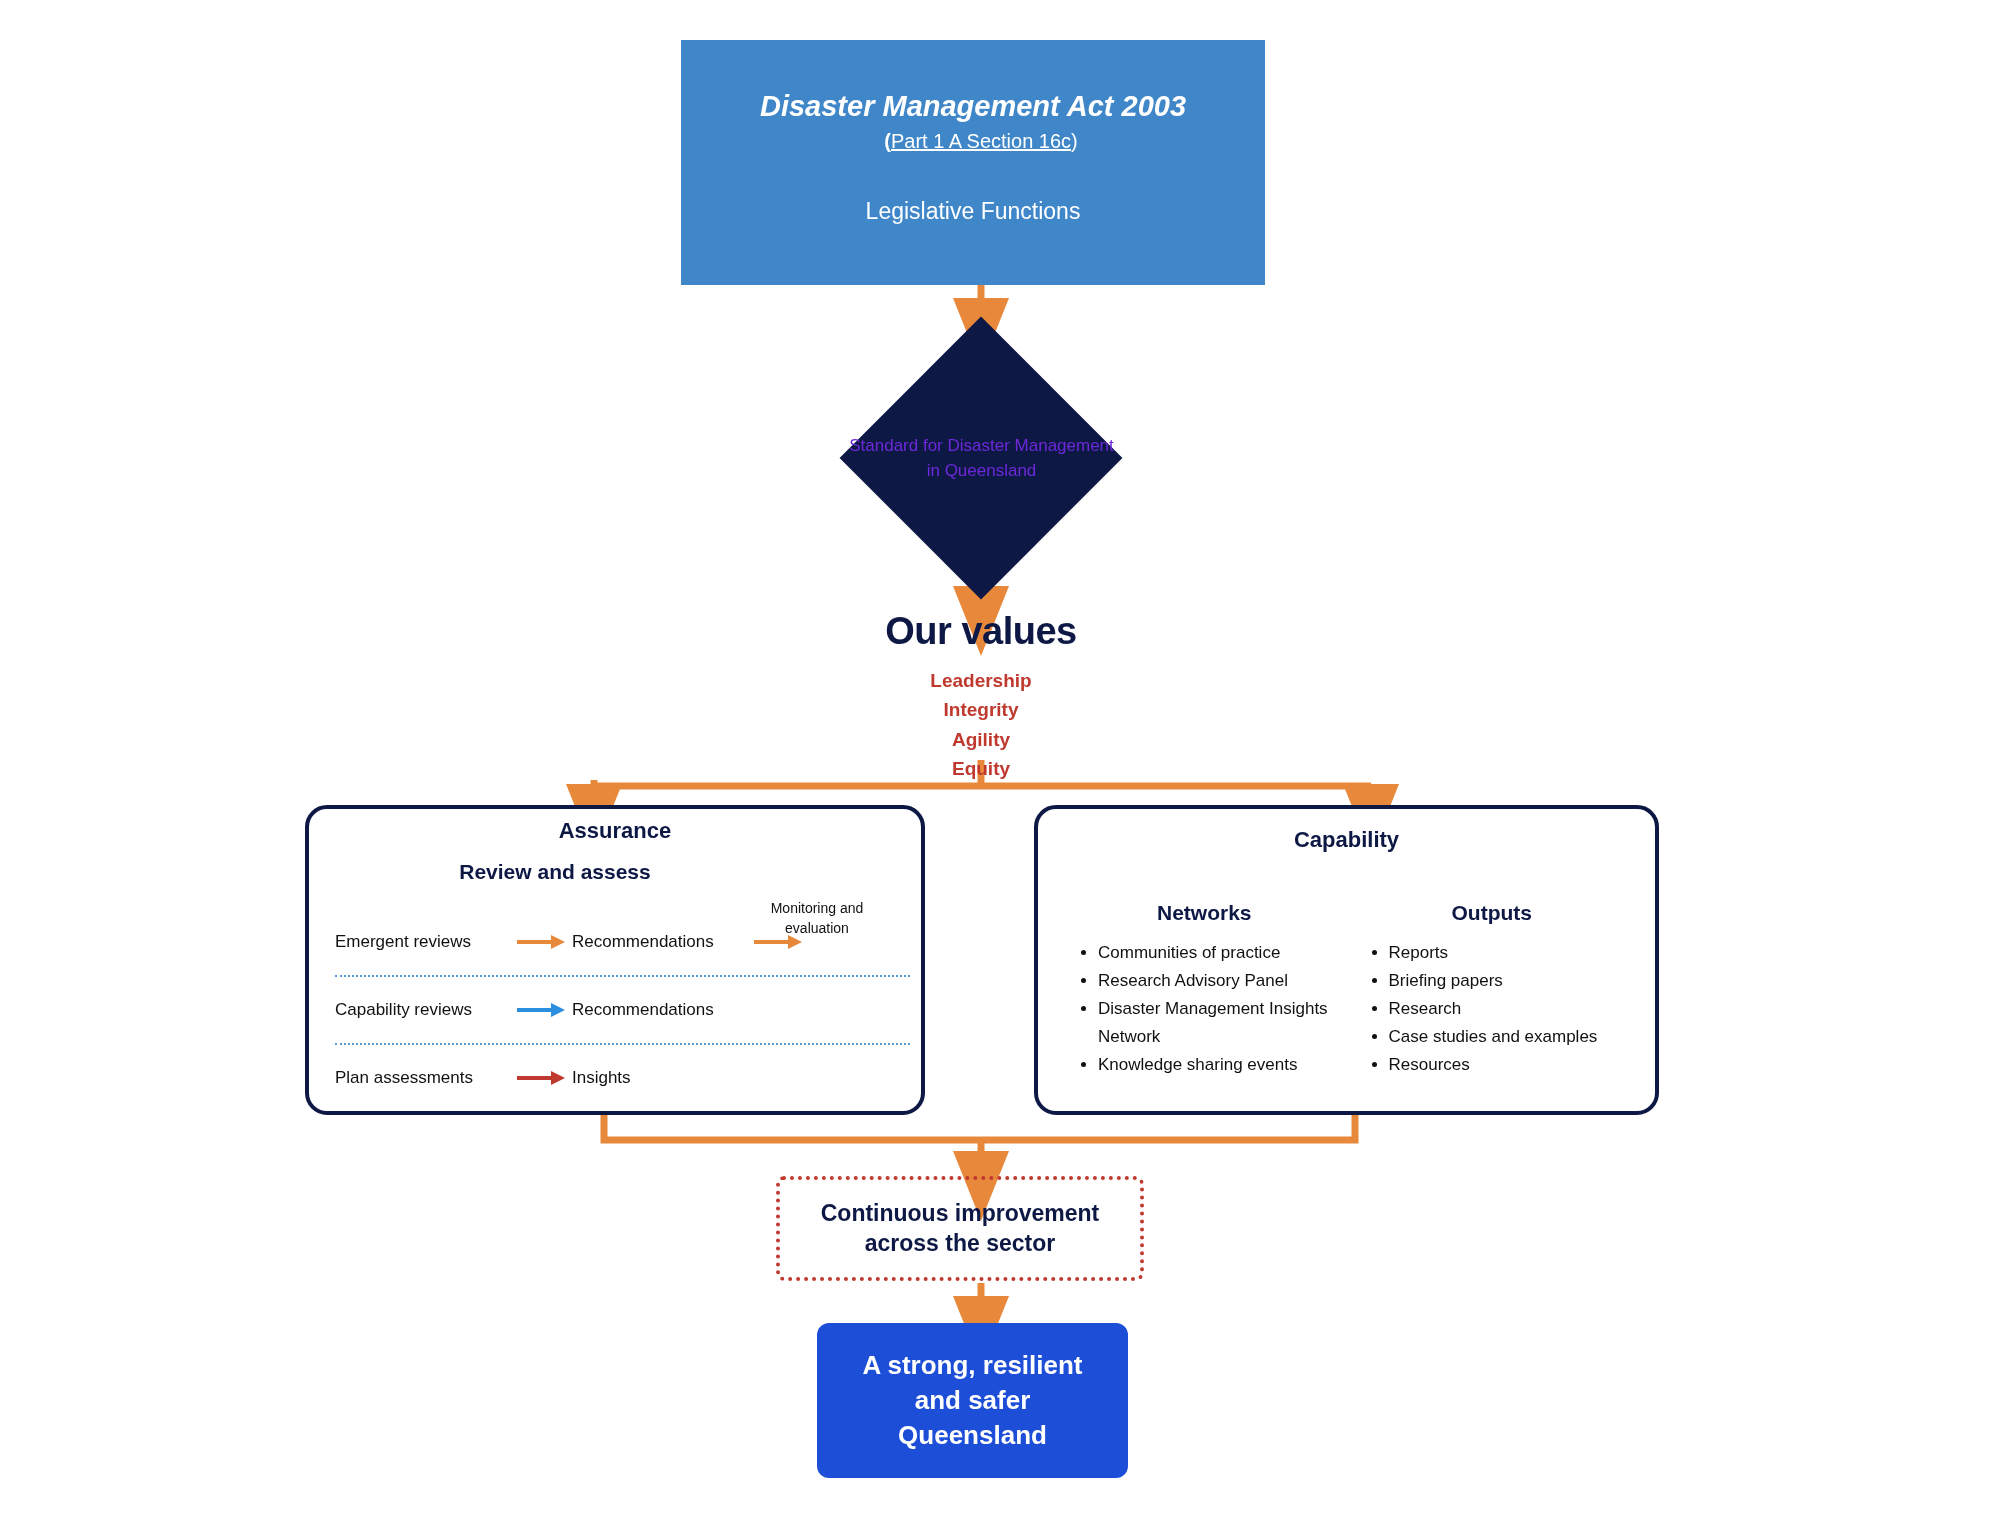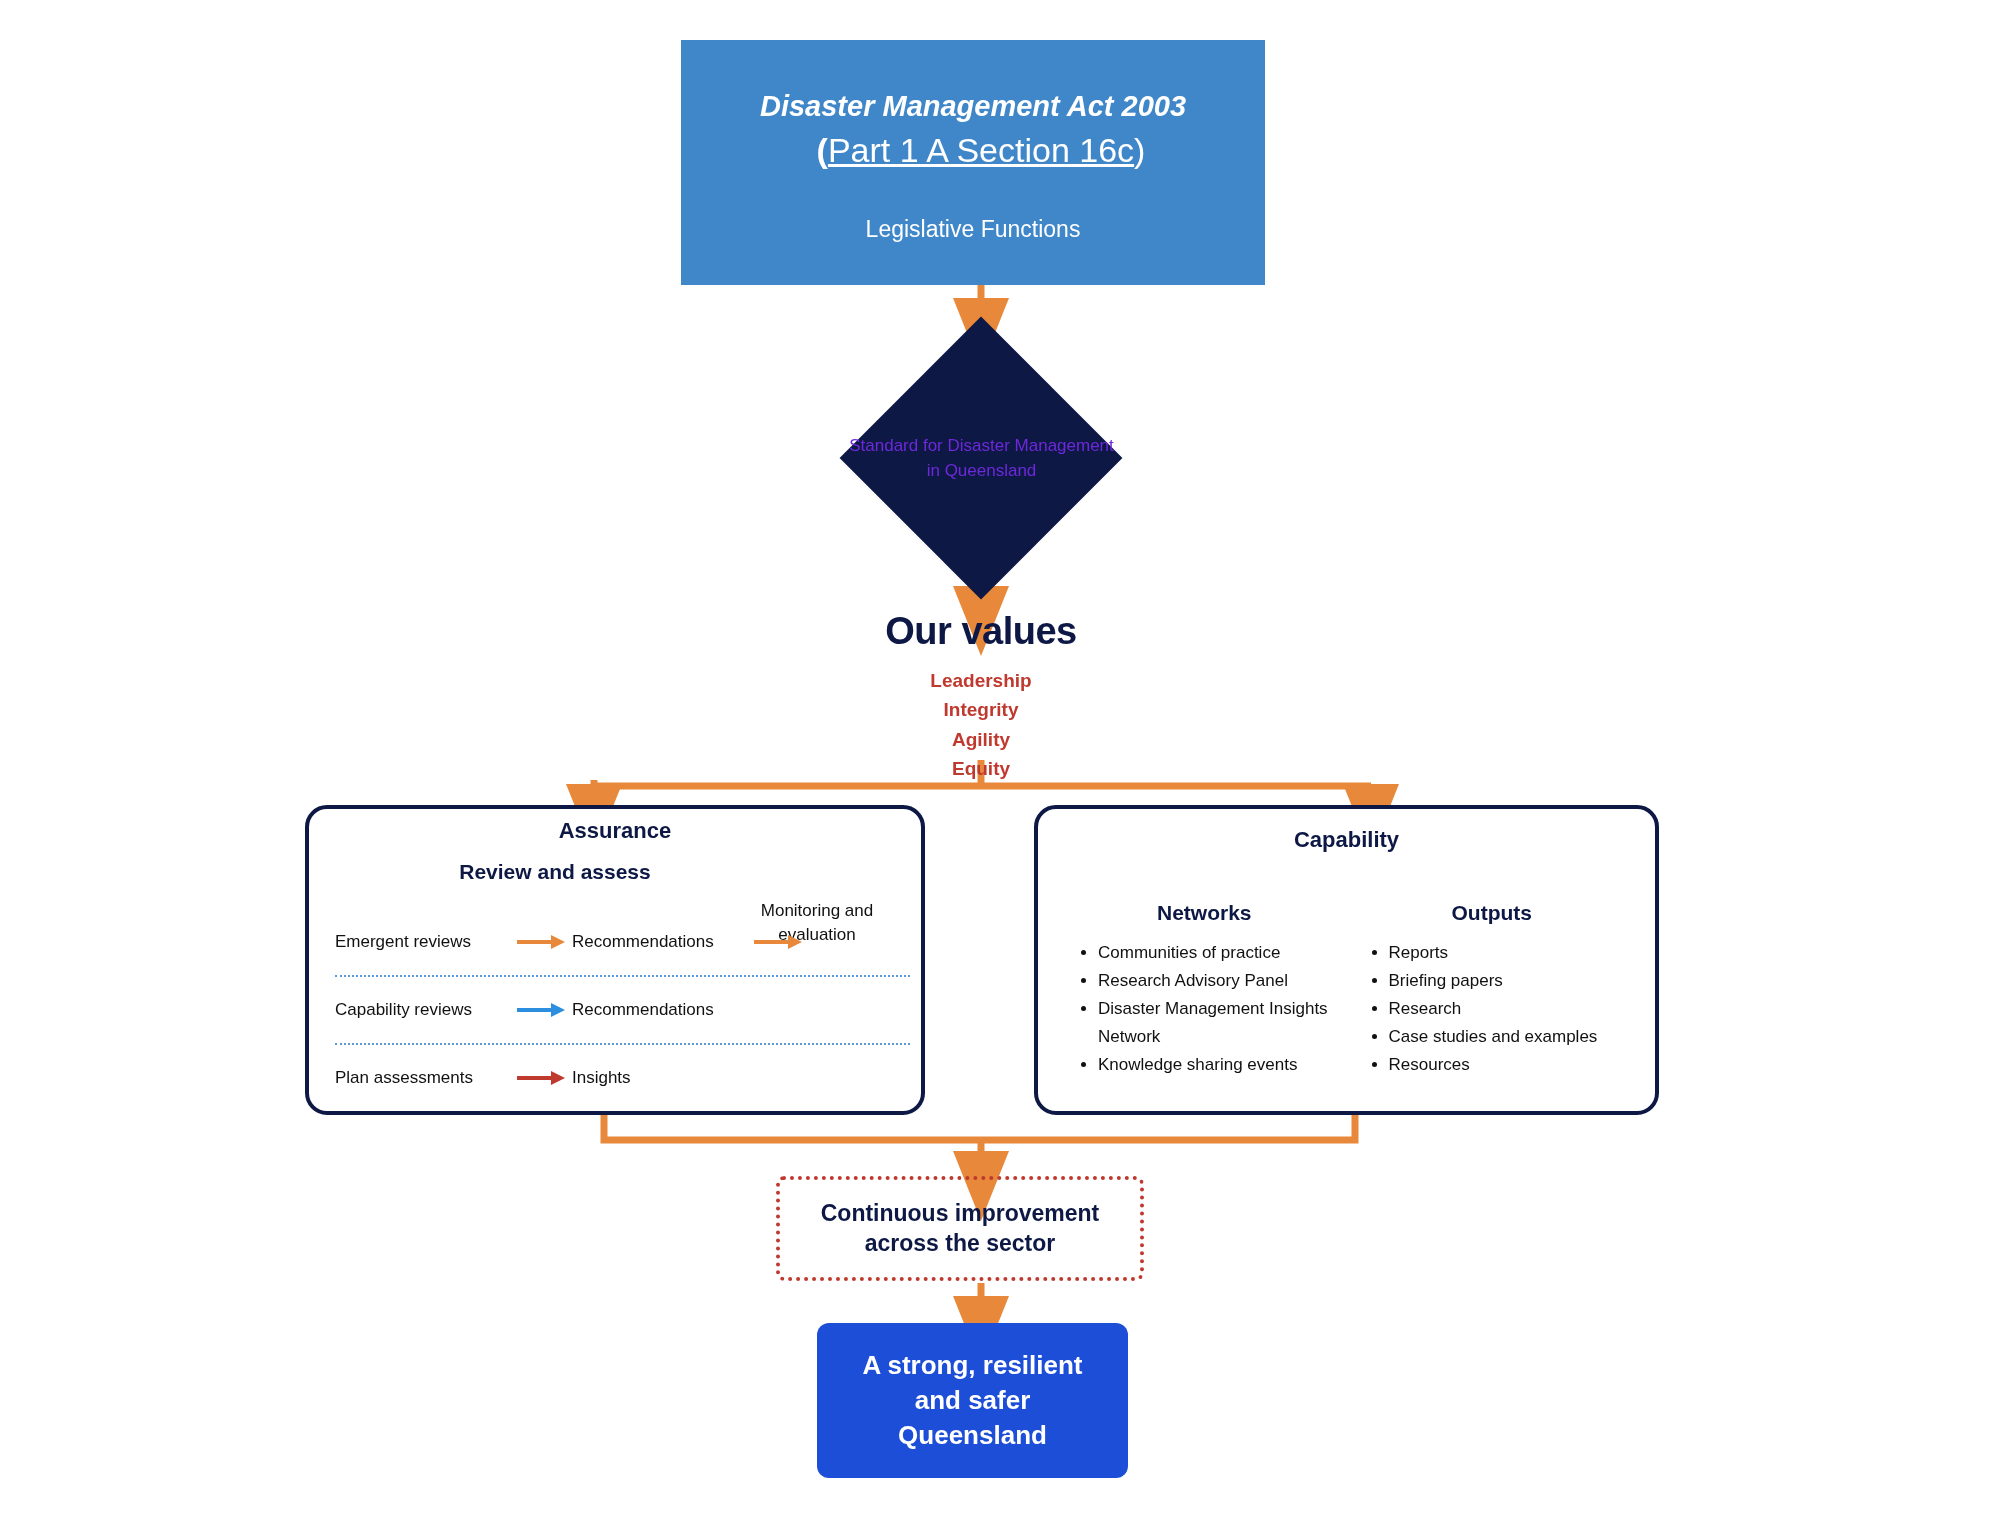--- a/index.html
+++ b/index.html
@@ -34,21 +34,21 @@
     padding-top: 48px;
     text-align: center;
   }
   .act-title {
     font-size: 29px;
     font-weight: bold;
     font-style: italic;
     line-height: 1.25;
   }
   .act-sub {
-    font-size: 34px;
+    font-size: 20px;
     line-height: 1.3;
     margin-top: 4px;
     padding-left: 16px;
   }
   .act-sub .u {
     text-decoration: underline;
   }
   .act-paren {
     font-weight: bold;
   }
@@ -183,21 +183,21 @@
     border-top: 2px dotted #5b9bd5;
     height: 0;
     width: 575px;
   }
   .monitor-block {
     position: absolute;
     left: 438px;
     top: 90px;
     width: 140px;
     text-align: center;
-    font-size: 17px;
+    font-size: 14px;
     line-height: 1.4;
     color: #111111;
   }
 
   
   .mini-arrow {
     width: 48px;
     height: 14px;
     position: relative;
   }

